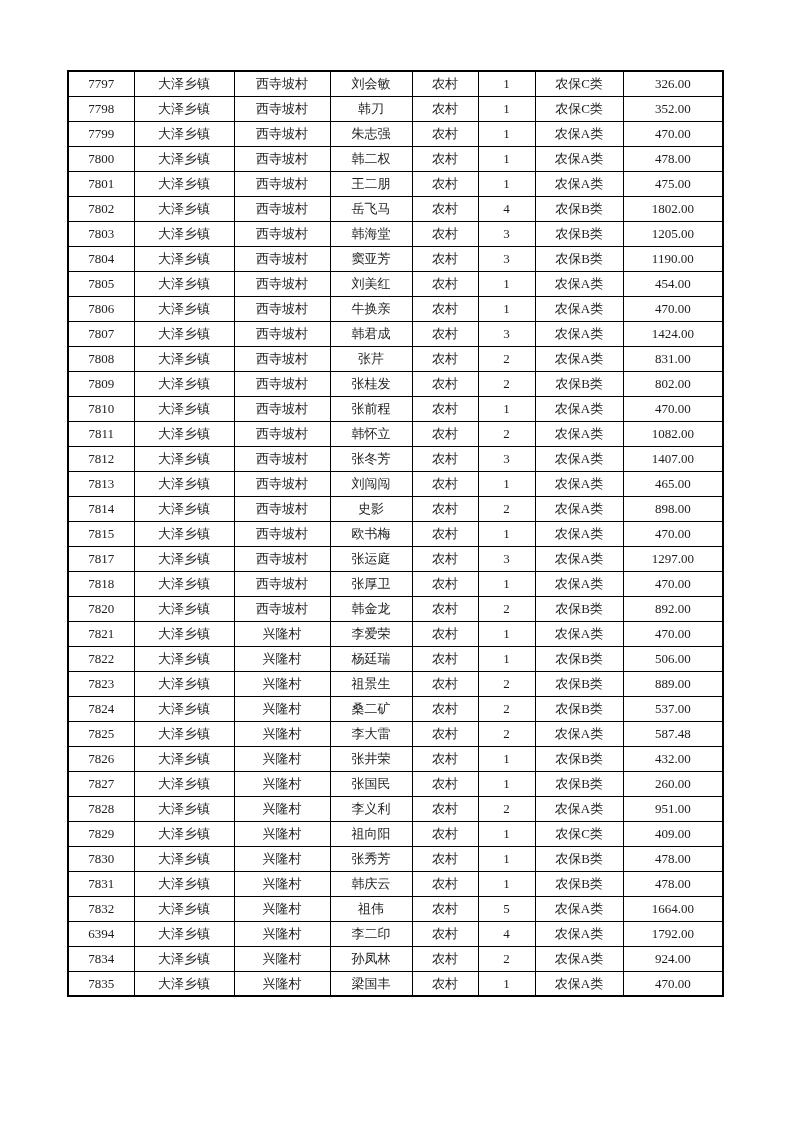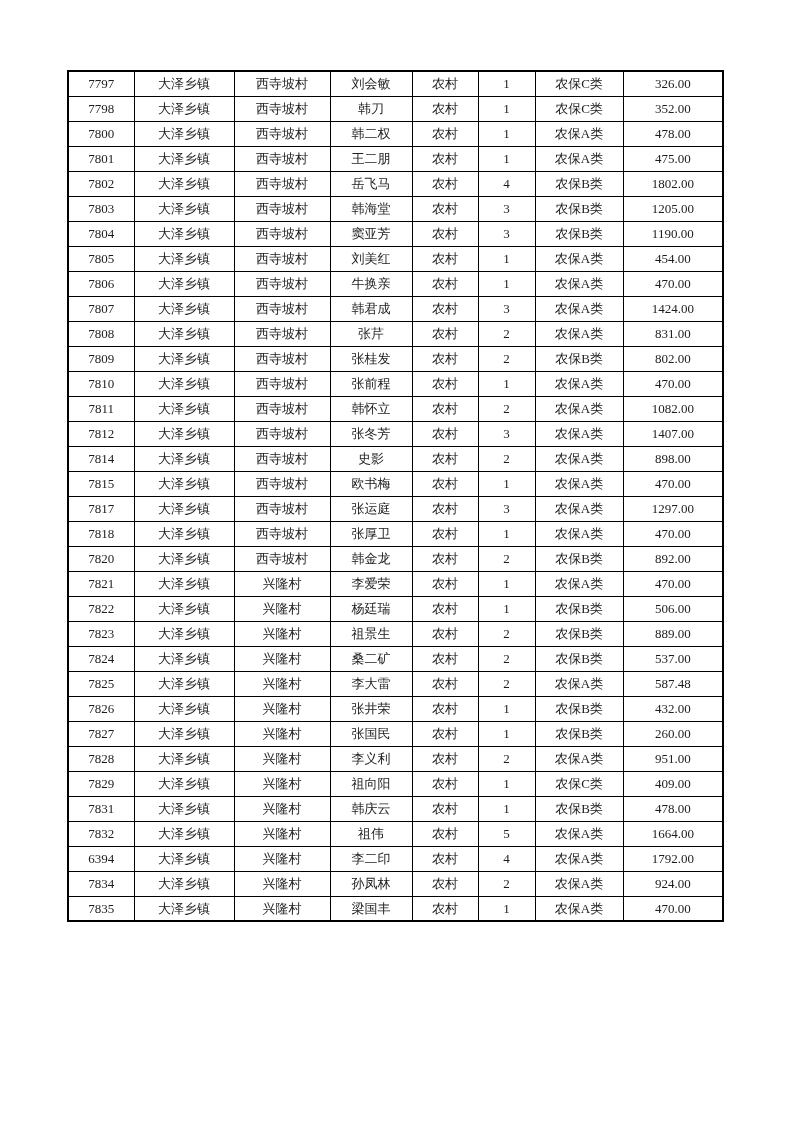--- a/index.html
+++ b/index.html
@@ -66,20 +66,30 @@
           <td>7798</td>
           <td>大泽乡镇</td>
           <td>西寺坡村</td>
           <td>韩刀</td>
           <td>农村</td>
           <td>1</td>
           <td>农保C类</td>
           <td>352.00</td>
         </tr>
         <tr>
+          <td>7799</td>
+          <td>大泽乡镇</td>
+          <td>西寺坡村</td>
+          <td>朱志强</td>
+          <td>农村</td>
+          <td>1</td>
+          <td>农保A类</td>
+          <td>470.00</td>
+        </tr>
+        <tr>
           <td>7800</td>
           <td>大泽乡镇</td>
           <td>西寺坡村</td>
           <td>韩二权</td>
           <td>农村</td>
           <td>1</td>
           <td>农保A类</td>
           <td>478.00</td>
         </tr>
         <tr>
@@ -194,20 +204,30 @@
         </tr>
         <tr>
           <td>7812</td>
           <td>大泽乡镇</td>
           <td>西寺坡村</td>
           <td>张冬芳</td>
           <td>农村</td>
           <td>3</td>
           <td>农保A类</td>
           <td>1407.00</td>
+        </tr>
+        <tr>
+          <td>7813</td>
+          <td>大泽乡镇</td>
+          <td>西寺坡村</td>
+          <td>刘闯闯</td>
+          <td>农村</td>
+          <td>1</td>
+          <td>农保A类</td>
+          <td>465.00</td>
         </tr>
         <tr>
           <td>7814</td>
           <td>大泽乡镇</td>
           <td>西寺坡村</td>
           <td>史影</td>
           <td>农村</td>
           <td>2</td>
           <td>农保A类</td>
           <td>898.00</td>
@@ -334,20 +354,30 @@
         </tr>
         <tr>
           <td>7829</td>
           <td>大泽乡镇</td>
           <td>兴隆村</td>
           <td>祖向阳</td>
           <td>农村</td>
           <td>1</td>
           <td>农保C类</td>
           <td>409.00</td>
+        </tr>
+        <tr>
+          <td>7830</td>
+          <td>大泽乡镇</td>
+          <td>兴隆村</td>
+          <td>张秀芳</td>
+          <td>农村</td>
+          <td>1</td>
+          <td>农保B类</td>
+          <td>478.00</td>
         </tr>
         <tr>
           <td>7831</td>
           <td>大泽乡镇</td>
           <td>兴隆村</td>
           <td>韩庆云</td>
           <td>农村</td>
           <td>1</td>
           <td>农保B类</td>
           <td>478.00</td>

